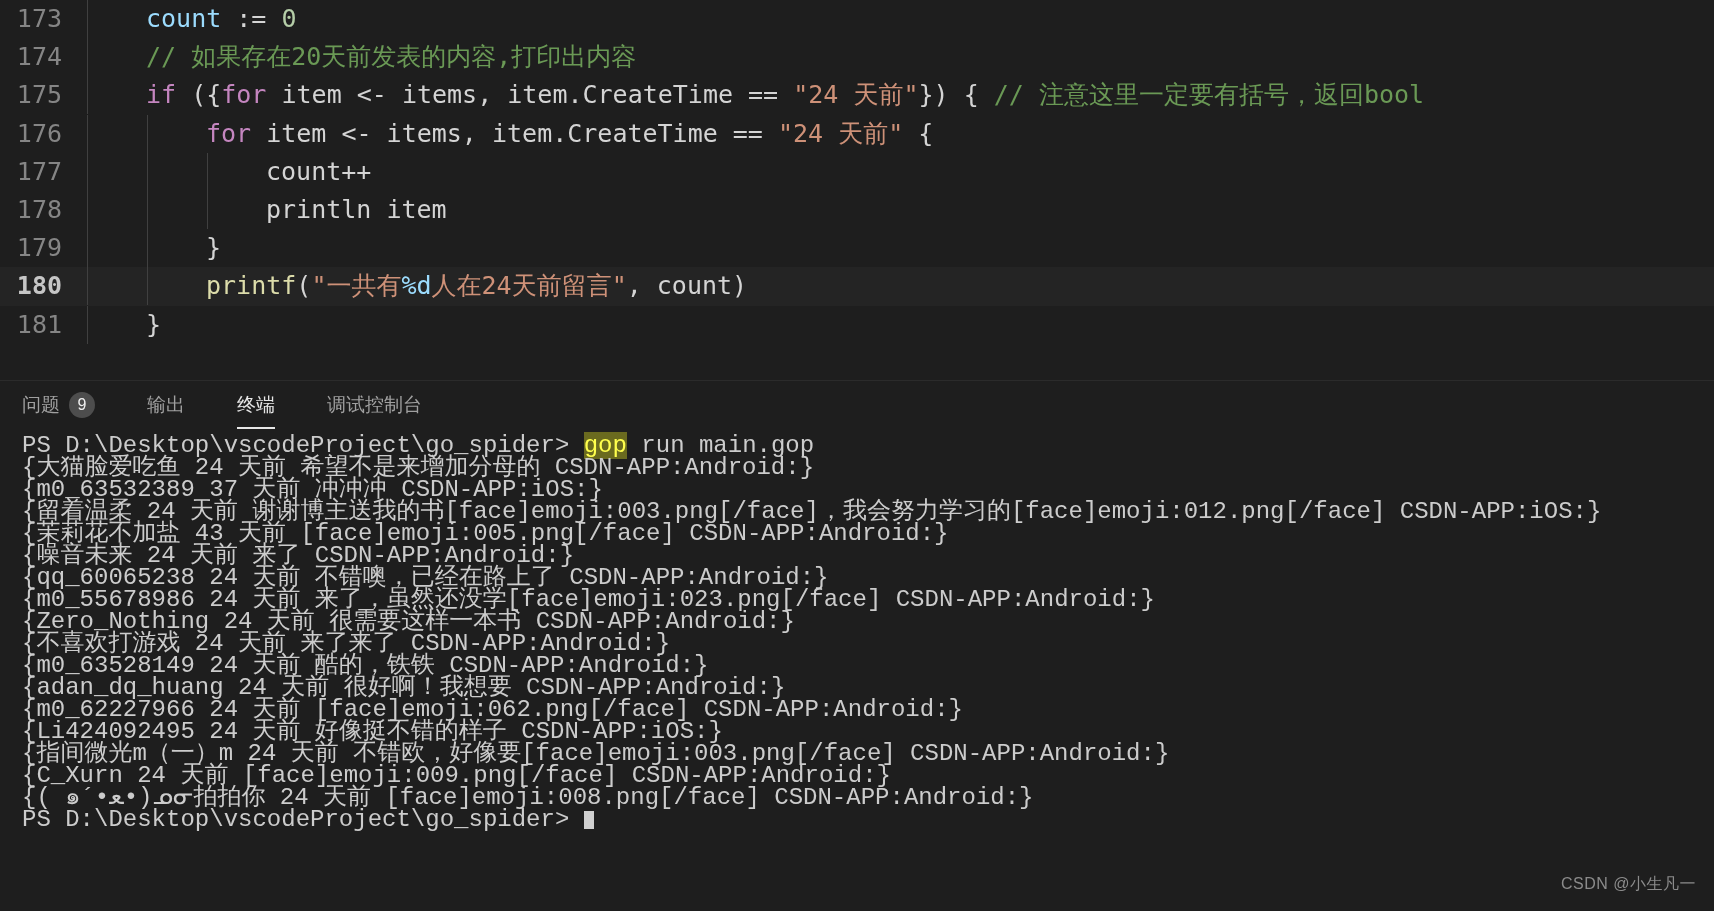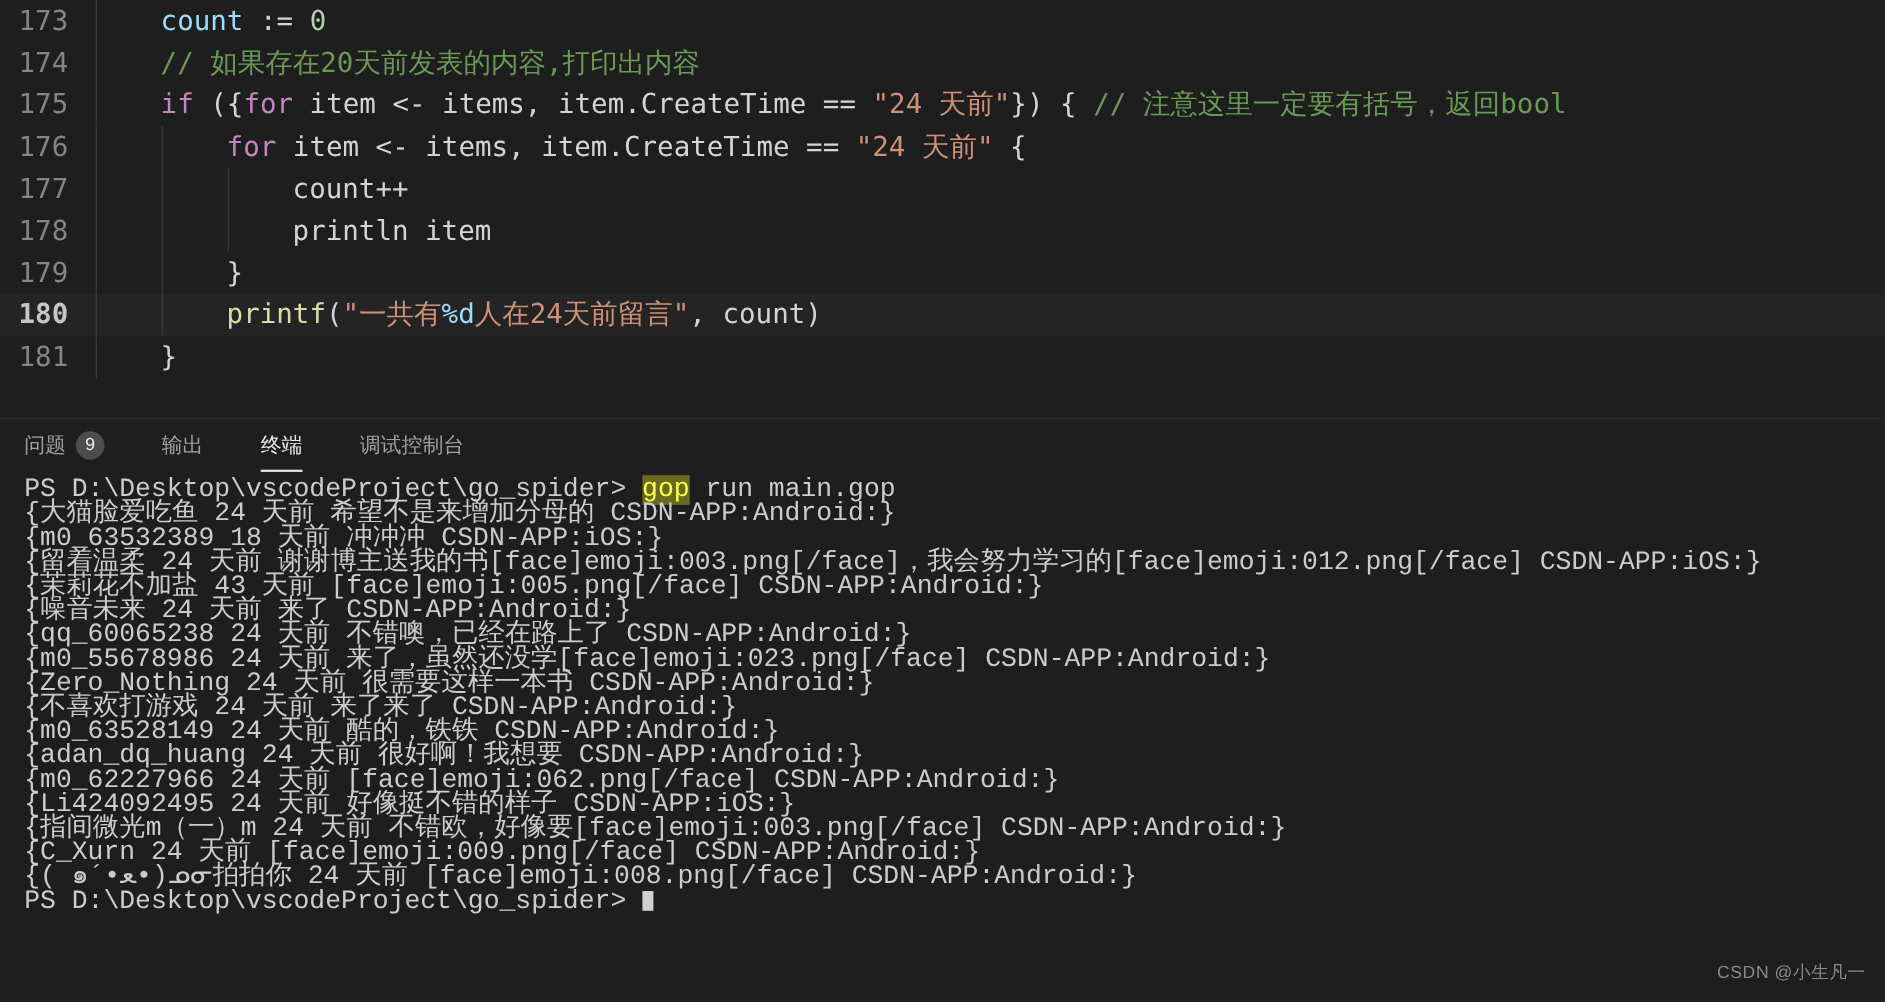--- a/index.html
+++ b/index.html
@@ -135,21 +135,21 @@
           <span>终端</span>
         </div>
         <div class="panel-tab">
           <span>调试控制台</span>
         </div>
       </div>
 
     <div class="terminal" id="terminal">
         <div class="term-line"><span>PS D:\Desktop\vscodeProject\go_spider&gt;</span> <span class="t-hl">gop</span><span> run main.gop</span></div>
         <div class="term-line">{大猫脸爱吃鱼 24 天前 希望不是来增加分母的 CSDN-APP:Android:}</div>
-        <div class="term-line">{m0_63532389 18 天前 冲冲冲 CSDN-APP:iOS:}</div>
+        <div class="term-line">{m0_63532389 37 天前 冲冲冲 CSDN-APP:iOS:}</div>
         <div class="term-line">{留着温柔 24 天前 谢谢博主送我的书[face]emoji:003.png[/face]，我会努力学习的[face]emoji:012.png[/face] CSDN-APP:iOS:}</div>
         <div class="term-line">{茉莉花不加盐 43 天前 [face]emoji:005.png[/face] CSDN-APP:Android:}</div>
         <div class="term-line">{噪音未来 24 天前 来了 CSDN-APP:Android:}</div>
         <div class="term-line">{qq_60065238 24 天前 不错噢，已经在路上了 CSDN-APP:Android:}</div>
         <div class="term-line">{m0_55678986 24 天前 来了，虽然还没学[face]emoji:023.png[/face] CSDN-APP:Android:}</div>
         <div class="term-line">{Zero_Nothing 24 天前 很需要这样一本书 CSDN-APP:Android:}</div>
         <div class="term-line">{不喜欢打游戏 24 天前 来了来了 CSDN-APP:Android:}</div>
         <div class="term-line">{m0_63528149 24 天前 酷的，铁铁 CSDN-APP:Android:}</div>
         <div class="term-line">{adan_dq_huang 24 天前 很好啊！我想要 CSDN-APP:Android:}</div>
         <div class="term-line">{m0_62227966 24 天前 [face]emoji:062.png[/face] CSDN-APP:Android:}</div>

